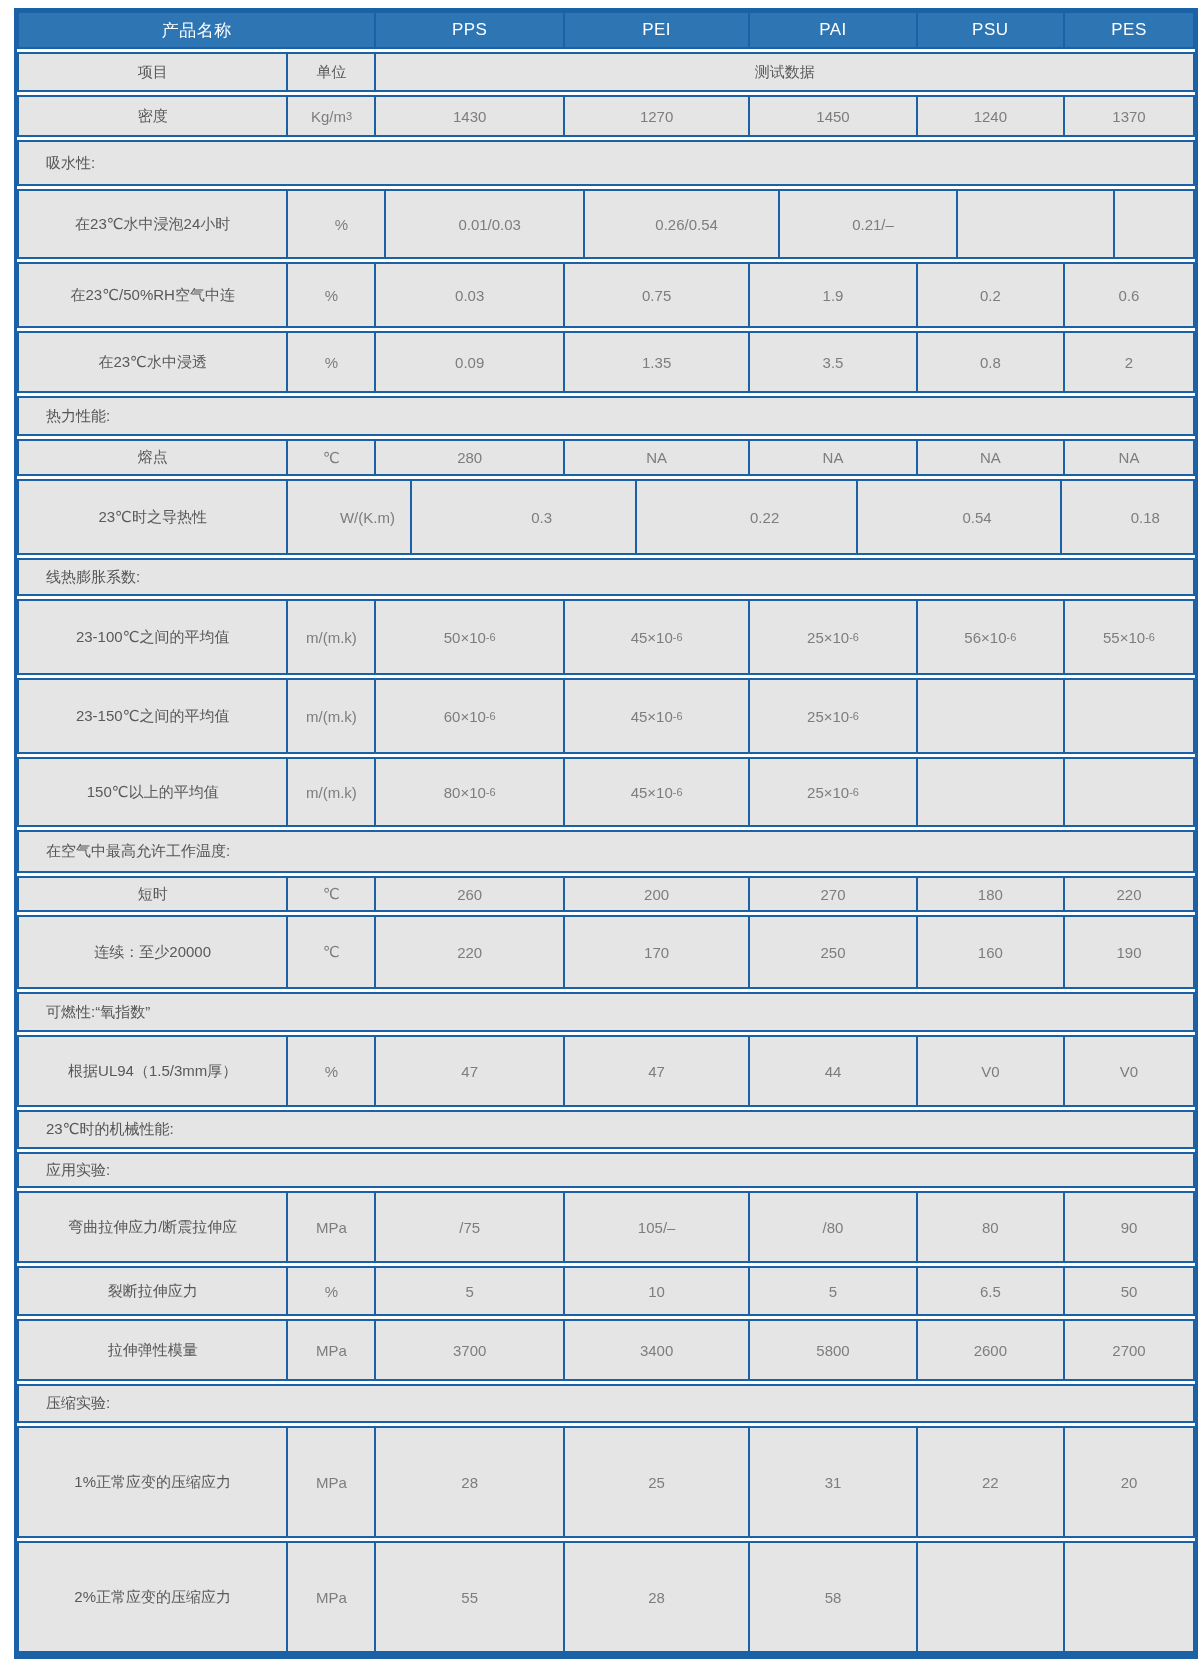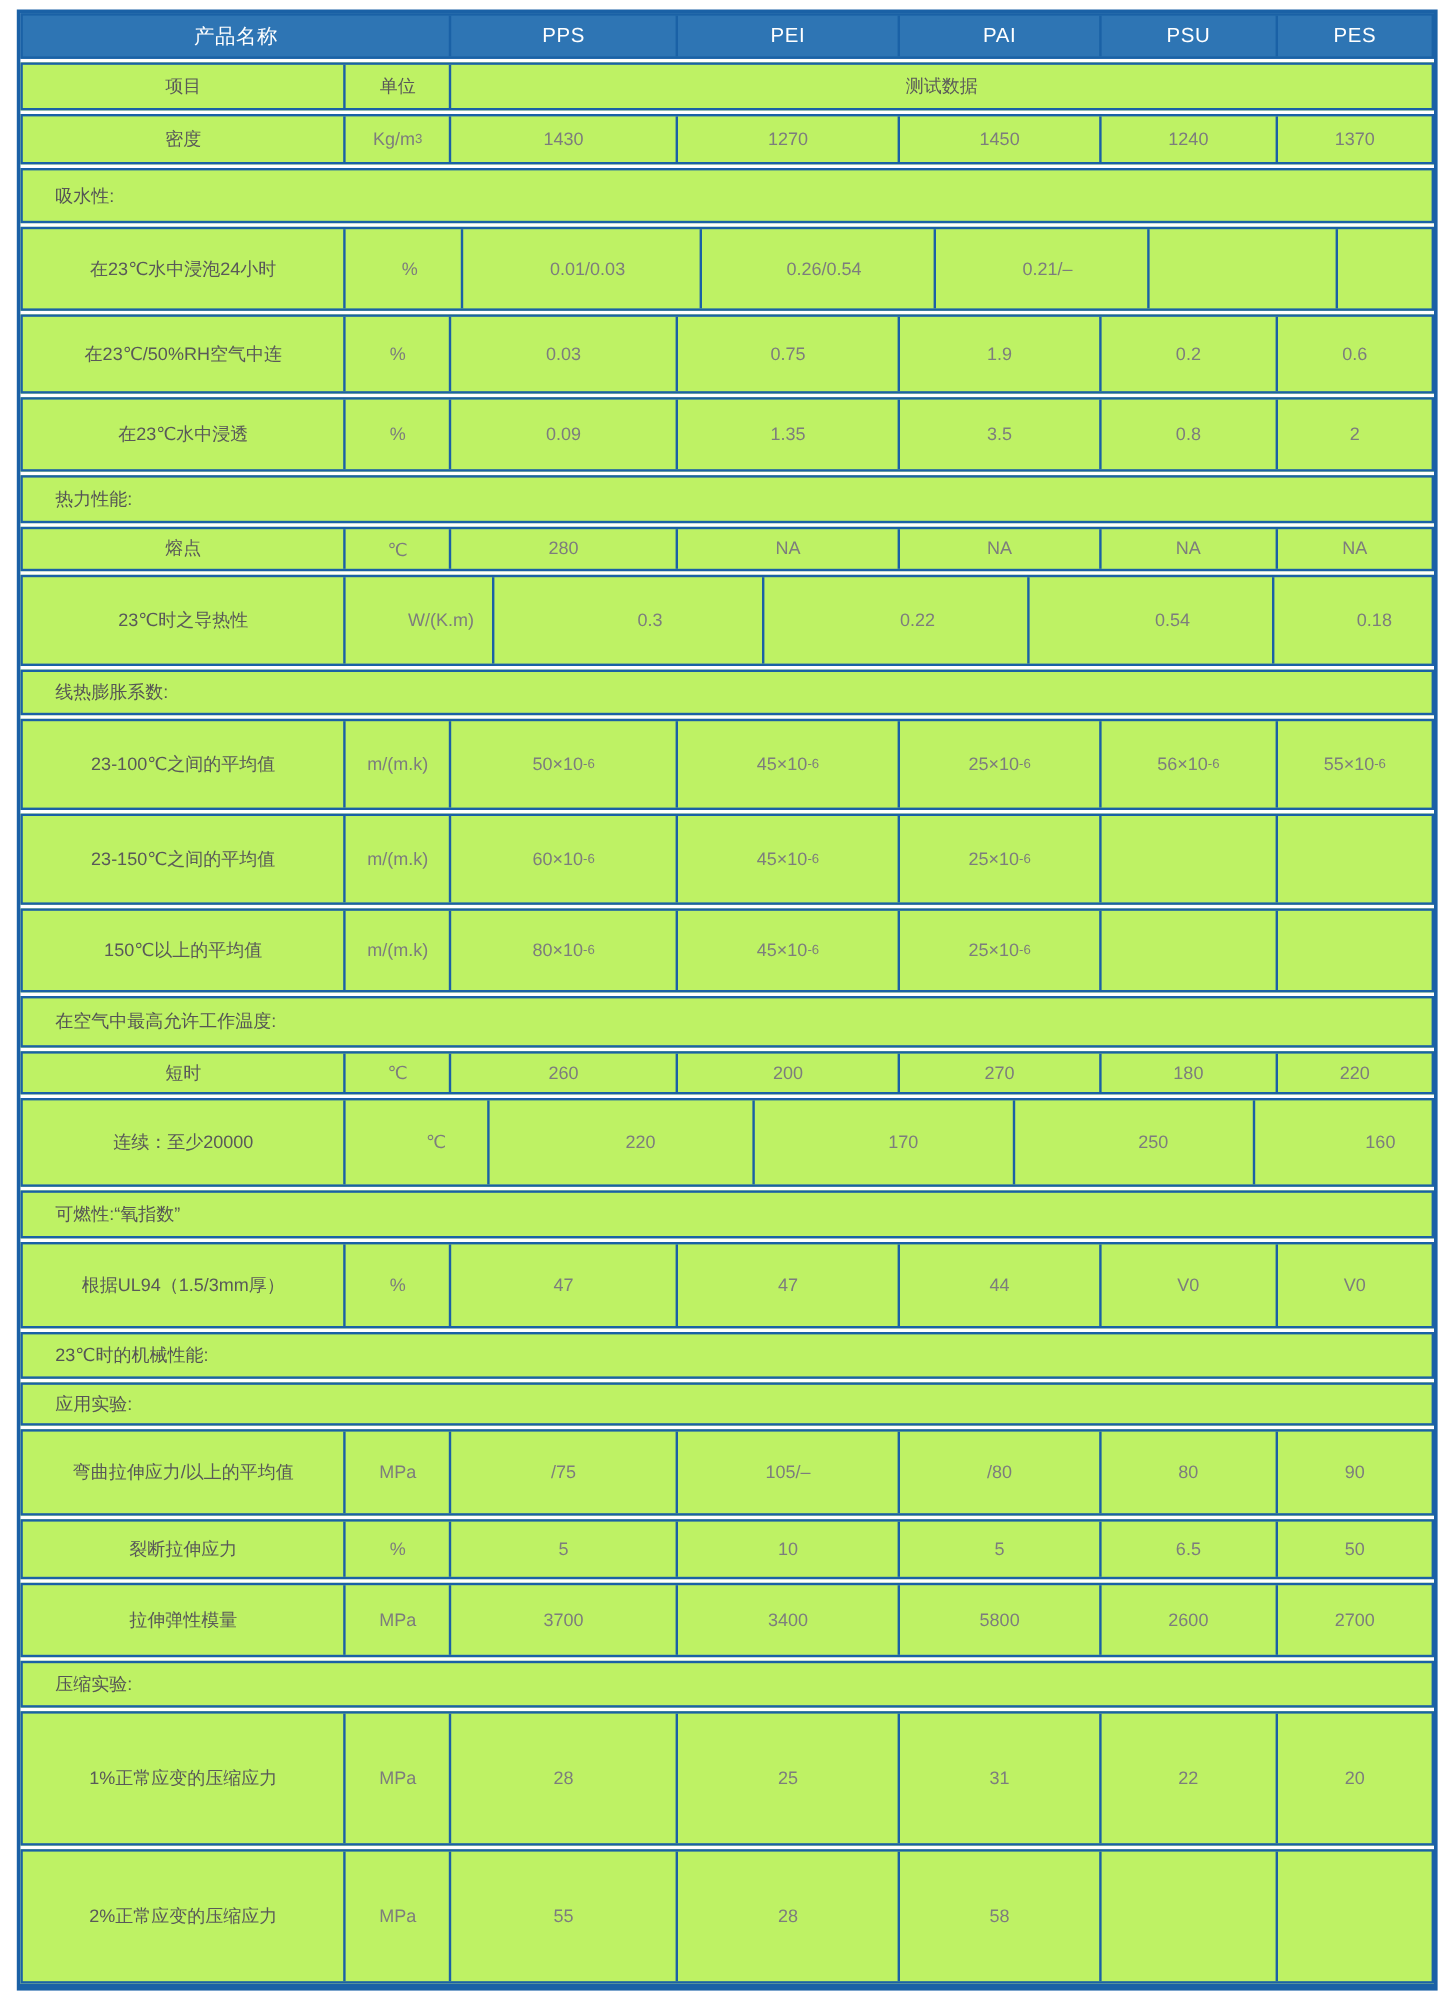--- a/index.html
+++ b/index.html
@@ -15,21 +15,21 @@
   body{
     width:1200px;height:1659px;background:#ffffff;
     font-family:"Liberation Sans","DejaVu Sans",sans-serif;
   }
   .spec-wrap{padding:8px 2px 0 14px;}
   .spec-table{
     display:flex;flex-direction:column;gap:3px;
     border:3px solid var(--border);border-bottom-width:6px;
     background:#ffffff;
   }
-  .trow{display:flex;border:2px solid var(--border);flex:none;background:#bef264;}
+  .trow{display:flex;border:2px solid var(--border);flex:none;background:#e5e5e5;}
   .trow.hdr{background:var(--hdr-bg);}
   .tcell{
     border-right:2px solid var(--border);
     display:flex;align-items:center;justify-content:center;
     text-align:center;flex:none;overflow:hidden;padding:2px 4px;
   }
   .tcell.last{border-right:0;flex:1 1 auto;}
   .w-label{width:22.95%;}
   .w-unit{width:7.5%;}
   .w-title{width:30.45%;}
@@ -158,21 +158,21 @@
       </div>
       <div class="trow" style="height: 36px;">
         <div class="tcell w-label lbl">短时</div>
         <div class="tcell w-unit val">℃</div>
         <div class="tcell w-v0 val">260</div>
         <div class="tcell w-v1 val">200</div>
         <div class="tcell w-v2 val">270</div>
         <div class="tcell w-v3 val">180</div>
         <div class="tcell  val last">220</div>
       </div>
-      <div class="trow" style="height: 74px; gap: 32px;">
+      <div class="trow" style="height: 74px;">
         <div class="tcell w-label lbl">连续：至少20000</div>
         <div class="tcell w-unit val">℃</div>
         <div class="tcell w-v0 val">220</div>
         <div class="tcell w-v1 val">170</div>
         <div class="tcell w-v2 val">250</div>
         <div class="tcell w-v3 val">160</div>
         <div class="tcell  val last">190</div>
       </div>
       <div class="trow" style="height: 40px;">
         <div class="tcell sec last">可燃性:“氧指数”</div>
@@ -186,21 +186,21 @@
         <div class="tcell w-v3 val">V0</div>
         <div class="tcell  val last">V0</div>
       </div>
       <div class="trow" style="height: 39px;">
         <div class="tcell sec last">23℃时的机械性能:</div>
       </div>
       <div class="trow" style="height: 36px;">
         <div class="tcell sec last">应用实验:</div>
       </div>
       <div class="trow" style="height: 72px;">
-        <div class="tcell w-label lbl">弯曲拉伸应力/以上的平均值</div>
+        <div class="tcell w-label lbl">弯曲拉伸应力/断震拉伸应</div>
         <div class="tcell w-unit val">MPa</div>
         <div class="tcell w-v0 val">/75</div>
         <div class="tcell w-v1 val">105/–</div>
         <div class="tcell w-v2 val">/80</div>
         <div class="tcell w-v3 val">80</div>
         <div class="tcell  val last">90</div>
       </div>
       <div class="trow" style="height: 50px;">
         <div class="tcell w-label lbl">裂断拉伸应力</div>
         <div class="tcell w-unit val">%</div>

